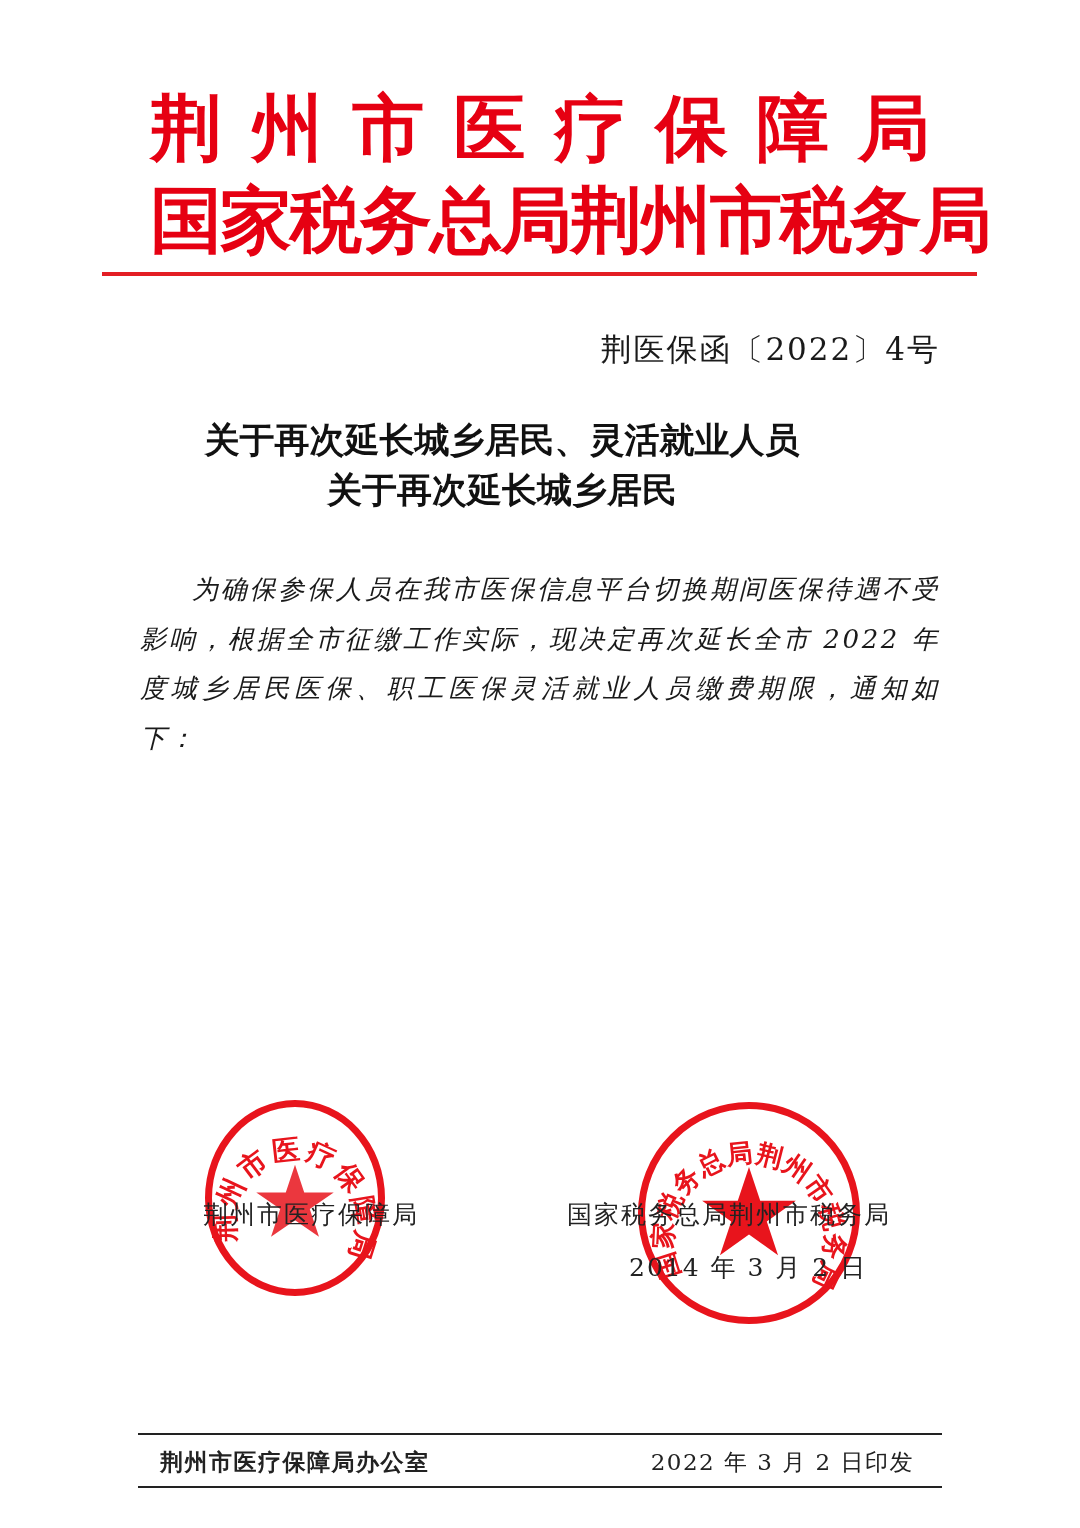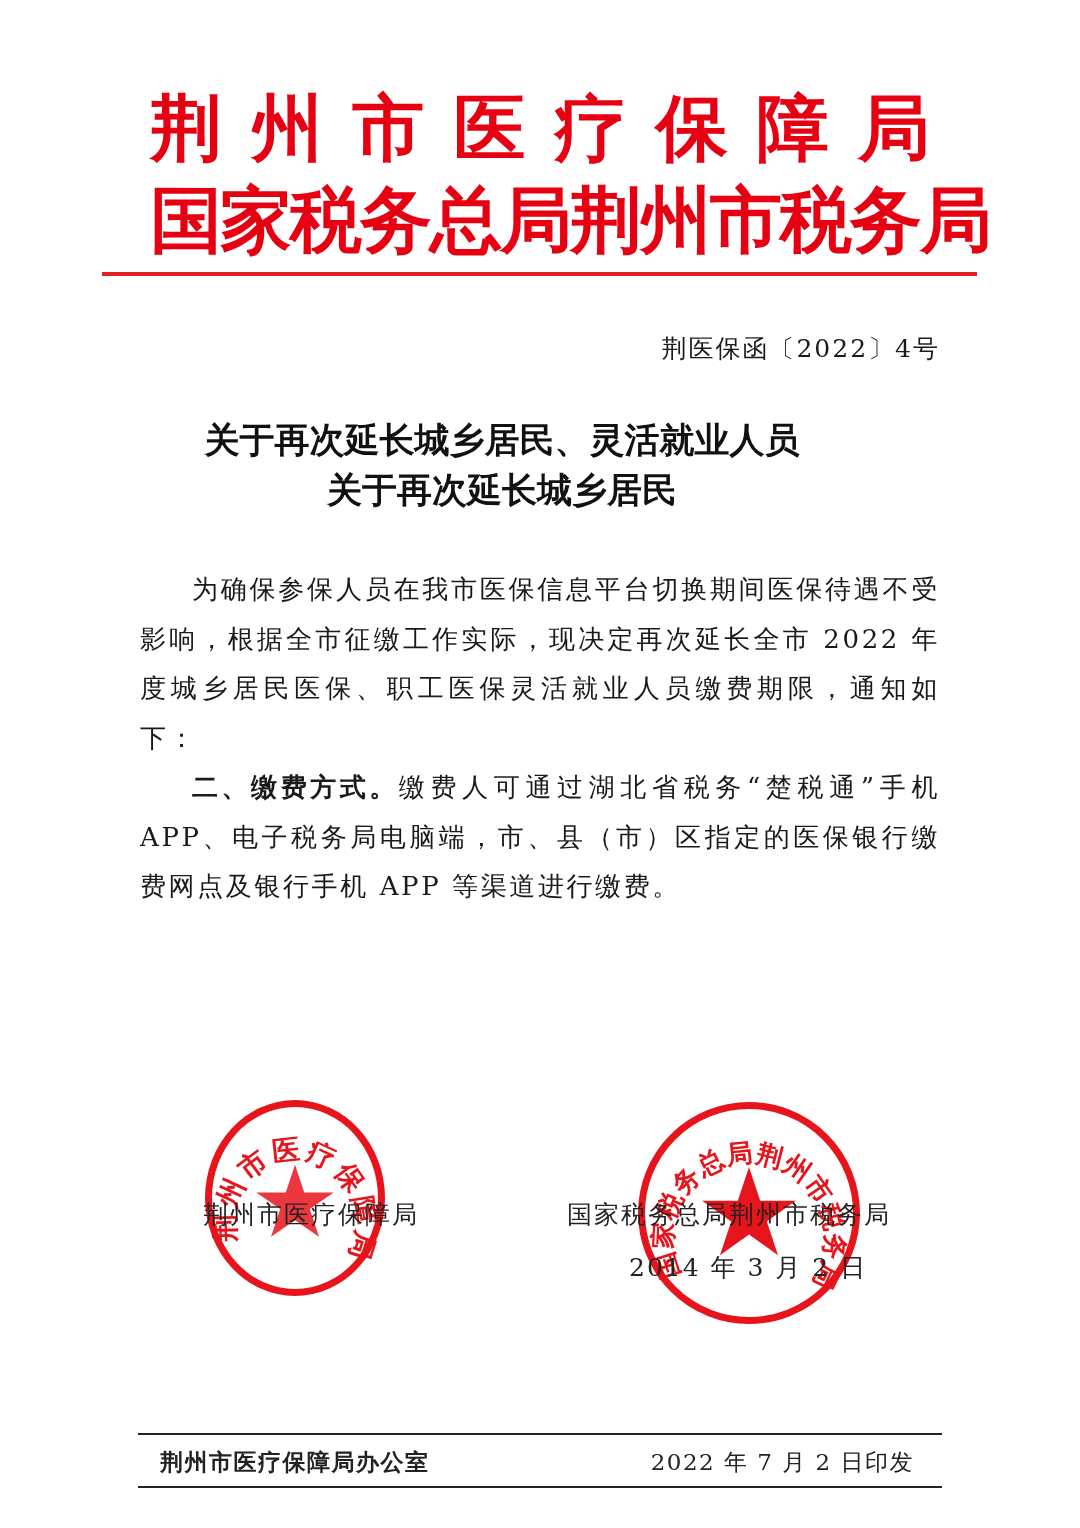--- a/index.html
+++ b/index.html
@@ -6,29 +6,29 @@
   body { width: 1080px; height: 1528px; position: relative; overflow: hidden;
          font-family: "DejaVu Serif", "Liberation Serif", serif; color: #1a1a1a; }
   .abs { position: absolute; }
 
   .header-line { left: 150px; width: 780px; text-align: justify; text-align-last: justify;
                  color: #e60012; font-weight: bold; font-family: "DejaVu Serif", serif; white-space: nowrap; }
   #hdr1 { top: 86px; font-size: 72px; line-height: 84px; height: 84px; }
   #hdr2 { top: 178px; font-size: 72px; line-height: 84px; height: 84px; letter-spacing: -2px; }
   .red-rule { left: 102px; top: 272px; width: 875px; height: 4px; background: #e31e24; }
 
-  .doc-number { right: 140px; top: 333px; font-size: 25px; line-height: 32px; letter-spacing: 2px; }
+  .doc-number { right: 140px; top: 333px; font-size: 31px; line-height: 32px; letter-spacing: 2px; }
 
   .title { left: 0; width: 1004px; text-align: center; font-weight: bold; font-size: 35px; line-height: 50px; color: #111; }
   #title1 { top: 415px; }
   #title2 { top: 465px; }
 
   .body-block { left: 140px; width: 800px; font-size: 26px; line-height: 49.5px; top: 565px; }
   .para { margin: 0; text-align: justify; letter-spacing: 2.6px; }
-  .indent { text-indent: 52px; }
+  .indent { text-indent: 52px; font-style: italic; }
   .bold-lead { font-weight: bold; font-family: "DejaVu Sans", sans-serif; letter-spacing: 0.5px; }
 
   .stamp { border-radius: 50%; border: 7px solid #e8141c; box-sizing: border-box; }
   .stamp-text { position: absolute; left: 0; top: 0; width: 100%; height: 100%; }
   .stamp svg text { font-family: "DejaVu Serif", serif; font-weight: bold; fill: #e8141c; }
 
   .sig { font-size: 25px; line-height: 32px; letter-spacing: 2px; color: #222; white-space: nowrap; }
 
   .foot-rule { left: 138px; width: 804px; height: 2px; background: #222; }
   .foot-text { font-size: 23px; line-height: 30px; top: 1447px; letter-spacing: 1.5px; color: #222; }
@@ -40,21 +40,20 @@
 <div class="abs header-line" id="hdr2">国家税务总局荆州市税务局</div>
 <div class="abs red-rule"></div>
 
 <div class="abs doc-number">荆医保函〔2022〕4号</div>
 
 <div class="abs title" id="title1">关于再次延长城乡居民、灵活就业人员</div>
 <div class="abs title" id="title2">关于再次延长城乡居民</div>
 
 <div class="abs body-block">
   <p class="para indent">为确保参保人员在我市医保信息平台切换期间医保待遇不受影响，根据全市征缴工作实际，现决定再次延长全市 2022 年度城乡居民医保、职工医保灵活就业人员缴费期限，通知如下：</p>
-  <p class="para indent"><span class="bold-lead">二、缴费方式。</span><span>缴费人可通过湖北省税务“楚税通”手机 APP、电子税务局电脑端，市、县（市）区指定的医保银行缴费网点及银行手机 APP 等渠道进行缴费。</span></p>
 </div>
 
 <div class="abs stamp" style="left:205px; top:1100px; width:180px; height:196px;">
   <svg class="stamp-text" viewBox="0 0 180 196">
     <defs>
         <path id="arcL" d="M 28 150 A 66 70 0 1 1 152 150"></path>
       </defs>
     <text font-size="30" letter-spacing="4"><textPath href="#arcL" startOffset="2%">荆州市医疗保障局</textPath></text>
     <polygon points="90,62 100,92 132,92 106,110 116,140 90,122 64,140 74,110 48,92 80,92" fill="#e8141c" opacity="0.85"></polygon>
   </svg>
@@ -69,14 +68,14 @@
     <polygon points="111,62 123,98 161,98 130,120 142,156 111,134 80,156 92,120 61,98 99,98" fill="#e8141c"></polygon>
   </svg>
 </div>
 
 <div class="abs sig" style="left:203px; top:1199px;">荆州市医疗保障局</div>
 <div class="abs sig" style="left:567px; top:1199px;">国家税务总局荆州市税务局</div>
 <div class="abs sig" style="left:629px; top:1252px;">2014 年 3 月 2 日</div>
 
 <div class="abs foot-rule" style="top:1433px;"></div>
 <div class="abs foot-text" style="left:160px;font-weight:bold;">荆州市医疗保障局办公室</div>
-<div class="abs foot-text" style="right:166px;">2022 年 7 月 2 日印发</div>
+<div class="abs foot-text" style="right:166px;">2022 年 3 月 2 日印发</div>
 <div class="abs foot-rule" style="top:1486px;"></div>
 
 </body></html>

